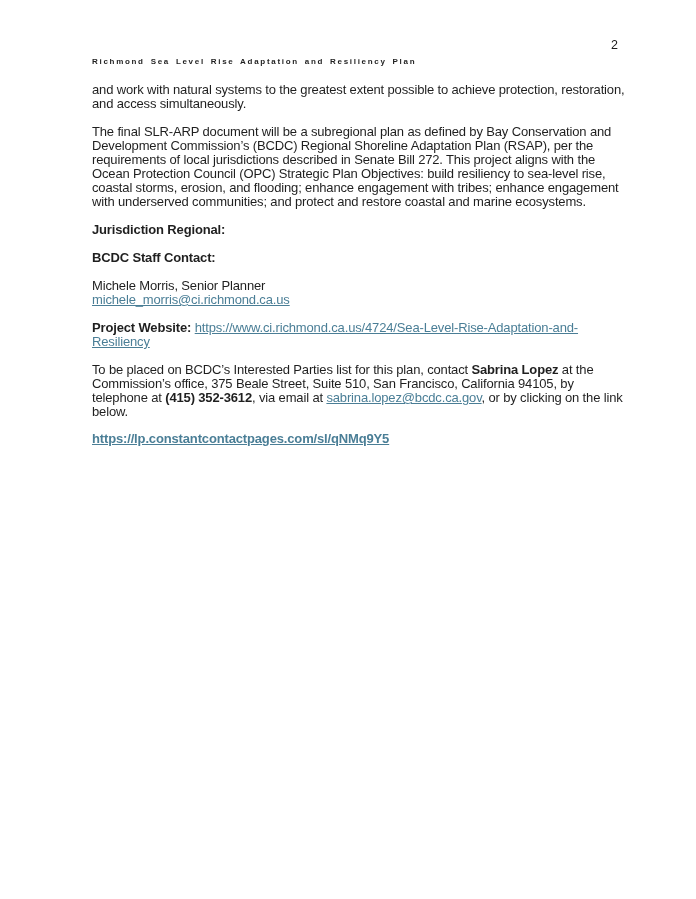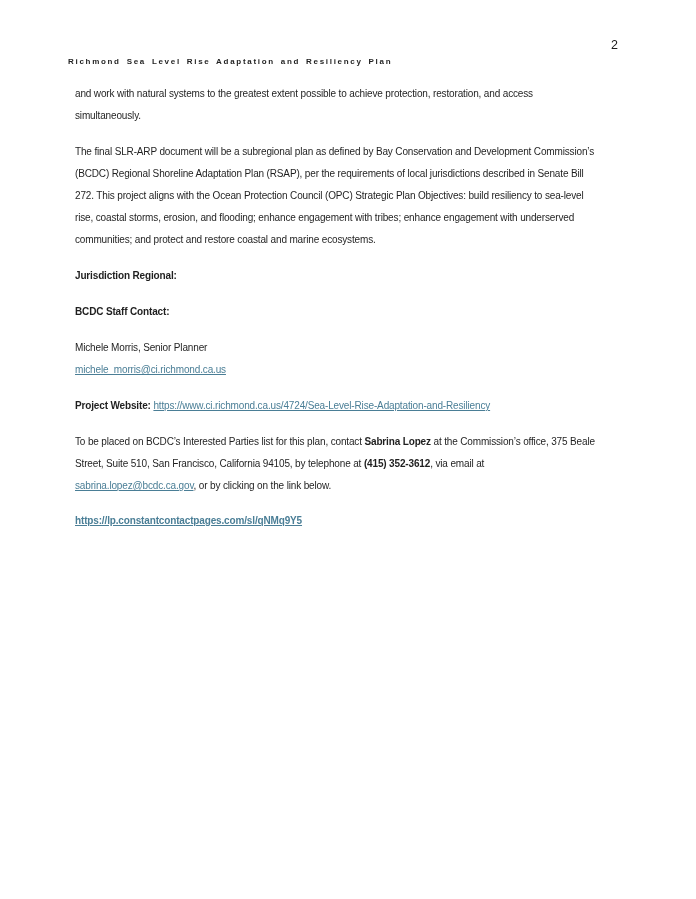--- a/index.html
+++ b/index.html
@@ -17,37 +17,37 @@
   }
   .page-number {
     position: absolute;
     top: 38px;
     right: 78px;
     font-size: 12.5px;
     color: #1a1a1a;
   }
   .content {
     position: absolute;
-    left: 68px;
+    left: 92px;
     top: 57px;
     width: 540px;
   }
   .doc-header {
     font-size: 8px;
     font-weight: bold;
     letter-spacing: 1.7px;
     word-spacing: 2px;
     color: #1f1f1f;
     line-height: 10px;
   }
   p {
-    margin: 7px;
-    font-size: 10px;
+    margin: 0;
+    font-size: 13px;
     letter-spacing: -0.15px;
-    line-height: 22px;
+    line-height: 14px;
     color: #1f1f1f;
   }
   .p1 { margin-top: 16px; }
   .pgap { margin-top: 14px; }
   .pgap-sm { margin-top: 13px; font-weight: bold; }
   .heading {
     font-weight: bold;
   }
   a.doclink {
     color: #4a7e96;

